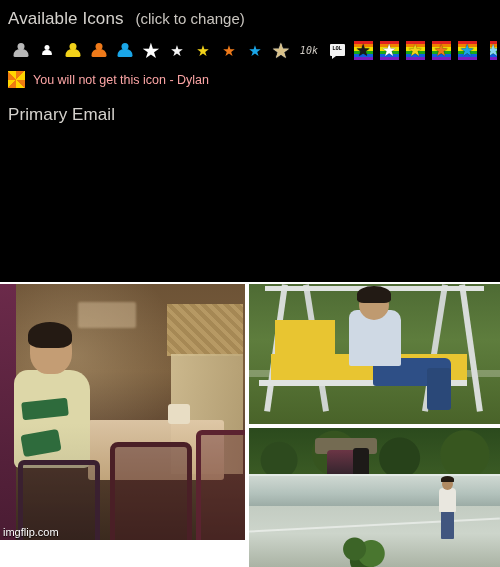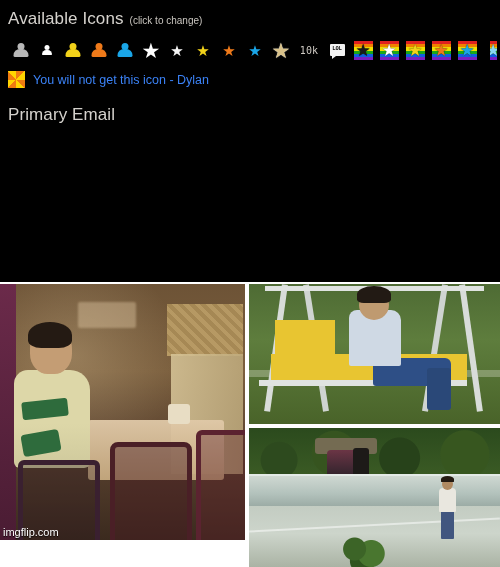--- a/index.html
+++ b/index.html
@@ -30,24 +30,24 @@
     font-size: 17px;
     font-weight: 400;
     color: #d5d2cd;
     margin: 0;
     line-height: 22px;
     letter-spacing: .1px;
   }
   .heading-row {
     display: flex;
     align-items: baseline;
-    gap: 6px;
+    gap: 12px;
   }
   .heading-sub {
-    font-size: 10px;
+    font-size: 15px;
     color: #c9c5bf;
     line-height: 14px;
   }
 
   
   .icon-strip {
     display: flex;
     align-items: center;
     gap: 0px;
     margin-top: 7px;
@@ -184,21 +184,21 @@
         #ffd400 90deg 135deg,
         #ef7b10 135deg 180deg,
         #ffd400 180deg 225deg,
         #ef7b10 225deg 270deg,
         #ffd400 270deg 315deg,
         #ef7b10 315deg 360deg);
     flex: 0 0 auto;
   }
   .next-text {
     font-size: 12.5px;
-    color: #3b82f6;
+    color: #fca5a5;
     line-height: 16px;
   }
 
   
   .field-block { margin-top: 14px; }
   .field-input {
     margin-top: 7px;
     width: 200px;
     height: 28px;
     box-sizing: border-box;
@@ -502,21 +502,21 @@
       <div class="icon-cell">
         <span class="star" style="color: rgb(239, 122, 26); font-size: 15px;">★</span>
       </div>
       <div class="icon-cell">
         <span class="star" style="color: rgb(26, 166, 232); font-size: 15px;">★</span>
       </div>
       <div class="icon-cell">
         <span class="star" style="color: rgb(217, 194, 138); font-size: 21px; text-shadow: rgb(255, 255, 255) 0px 0px 1px;">★</span>
       </div>
       <div class="icon-cell narrow" style="flex-basis: 30px; width: 30px;">
-        <span class="count-badge" style="color: rgb(207, 202, 195);">10k</span>
+        <span class="count-badge" style="color: rgb(207, 202, 195); font-style: italic;">10k</span>
       </div>
       <div class="icon-cell">
         <span class="bubble">
           <span>LOL</span>
         </span>
       </div>
       <div class="icon-cell">
         <span class="rainbow-tile">
           <span class="star" style="color: rgb(26, 26, 26);">★</span>
         </span>

